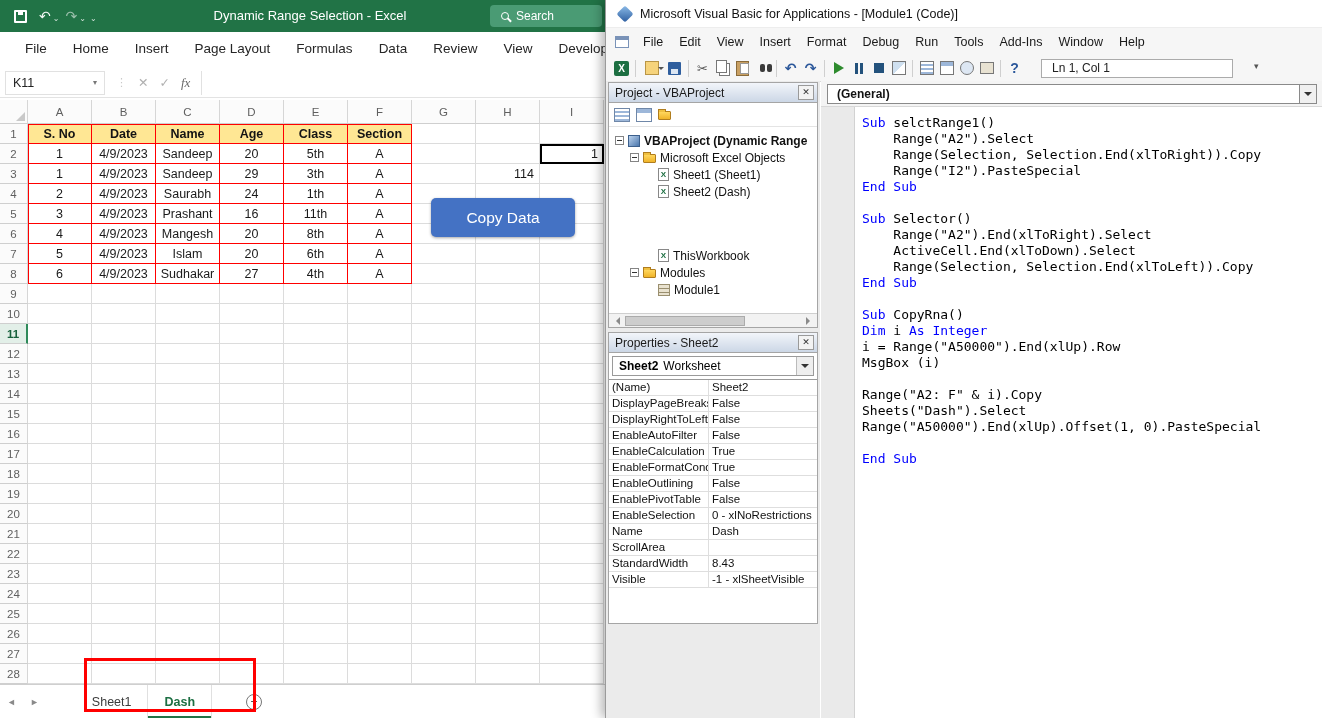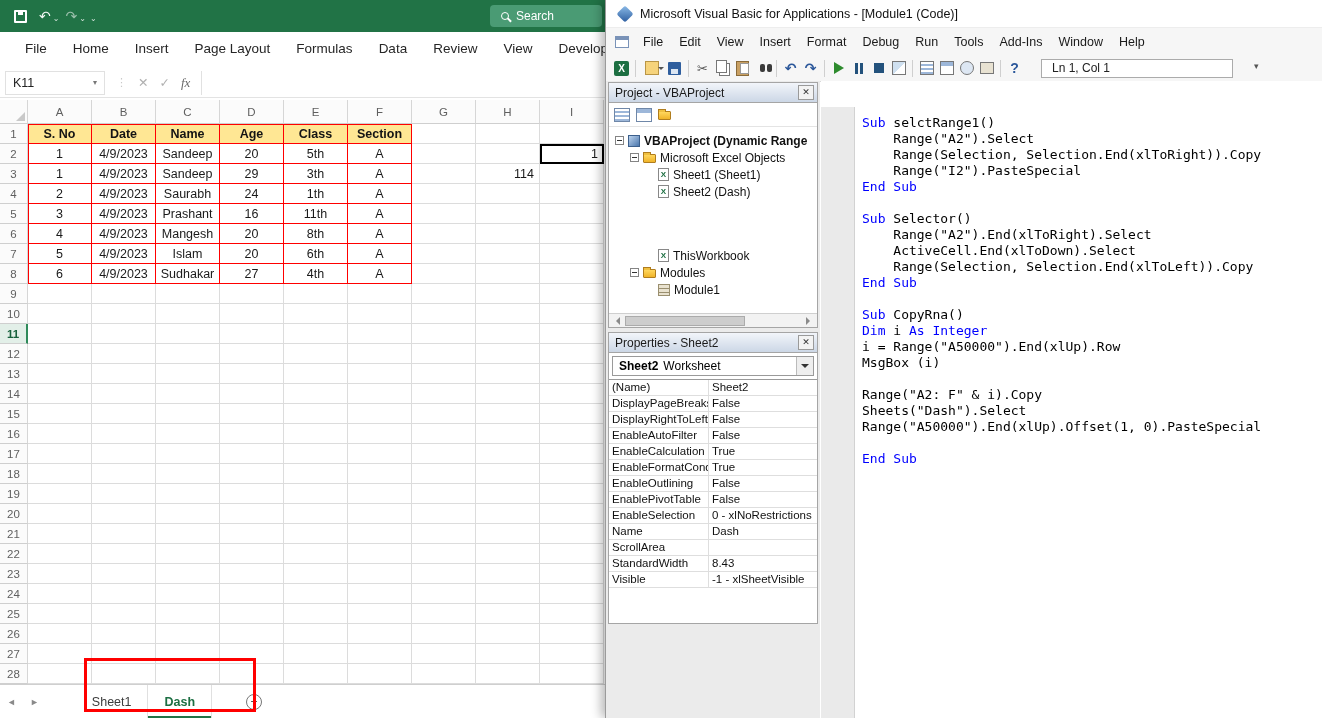--- a/index.html
+++ b/index.html
@@ -145,20 +145,21 @@
 <div id="stage">
 
   <section id="excel">
     <div class="xl-titlebar" style="background: rgb(33, 115, 70);">
       <span class="qa-floppy"></span>
       <span class="qa">↶</span>
       <span class="qa-caret">⌄</span>
       <span class="qa dim">↷</span>
       <span class="qa-caret">⌄</span>
       <span class="qa-caret">⌄</span>
+      <div class="xl-title">Dynamic Range Selection  -  Excel</div>
       <div class="xl-search">
         <span class="mag"></span>
         <span>Search</span>
       </div>
     </div>
 
     <div class="xl-ribbontabs">
         <div class="rtab">File</div>
         <div class="rtab">Home</div>
         <div class="rtab">Insert</div>
@@ -471,20 +472,21 @@
         <div class="cell"></div>
         <div class="cell"></div>
         <div class="cell"></div>
         <div class="cell"></div>
         <div class="cell"></div>
         <div class="cell"></div>
         <div class="cell"></div>
         <div class="table-outline"></div>
       </div>
 
+    <button id="copybtn" style="background: rgb(68, 114, 196);">Copy Data</button>
     <div id="redbox" style="border-color: rgb(255, 0, 0);"></div>
 
     <div class="xl-tabbar">
       <span class="nav">◄</span>
       <span class="nav">►</span>
       <div id="sheettabs">
           <div class="sheettab">Sheet1</div>
           <div class="sheettab active">Dash</div>
         </div>
       <span class="addsheet">+</span>
@@ -663,20 +665,28 @@
             <div class="pval">8.43</div>
           </div>
           <div class="prow">
             <div class="pname">Visible</div>
             <div class="pval">-1 - xlSheetVisible</div>
           </div>
         </div>
     </div>
 
     <div id="codepane">
+      <div class="combo-row">
+        <div class="gencombo">
+          <span>(General)</span>
+          <span class="combo-caretbox">
+              <span class="tri-down"></span>
+            </span>
+        </div>
+      </div>
       <div class="code-area">
         <div class="code-margin"></div>
         <pre id="code"><span class="kw">Sub</span> selctRange1()
     Range("A2").Select
     Range(Selection, Selection.End(xlToRight)).Copy
     Range("I2").PasteSpecial
 <span class="kw">End</span> <span class="kw">Sub</span>
 
 <span class="kw">Sub</span> Selector()
     Range("A2").End(xlToRight).Select

